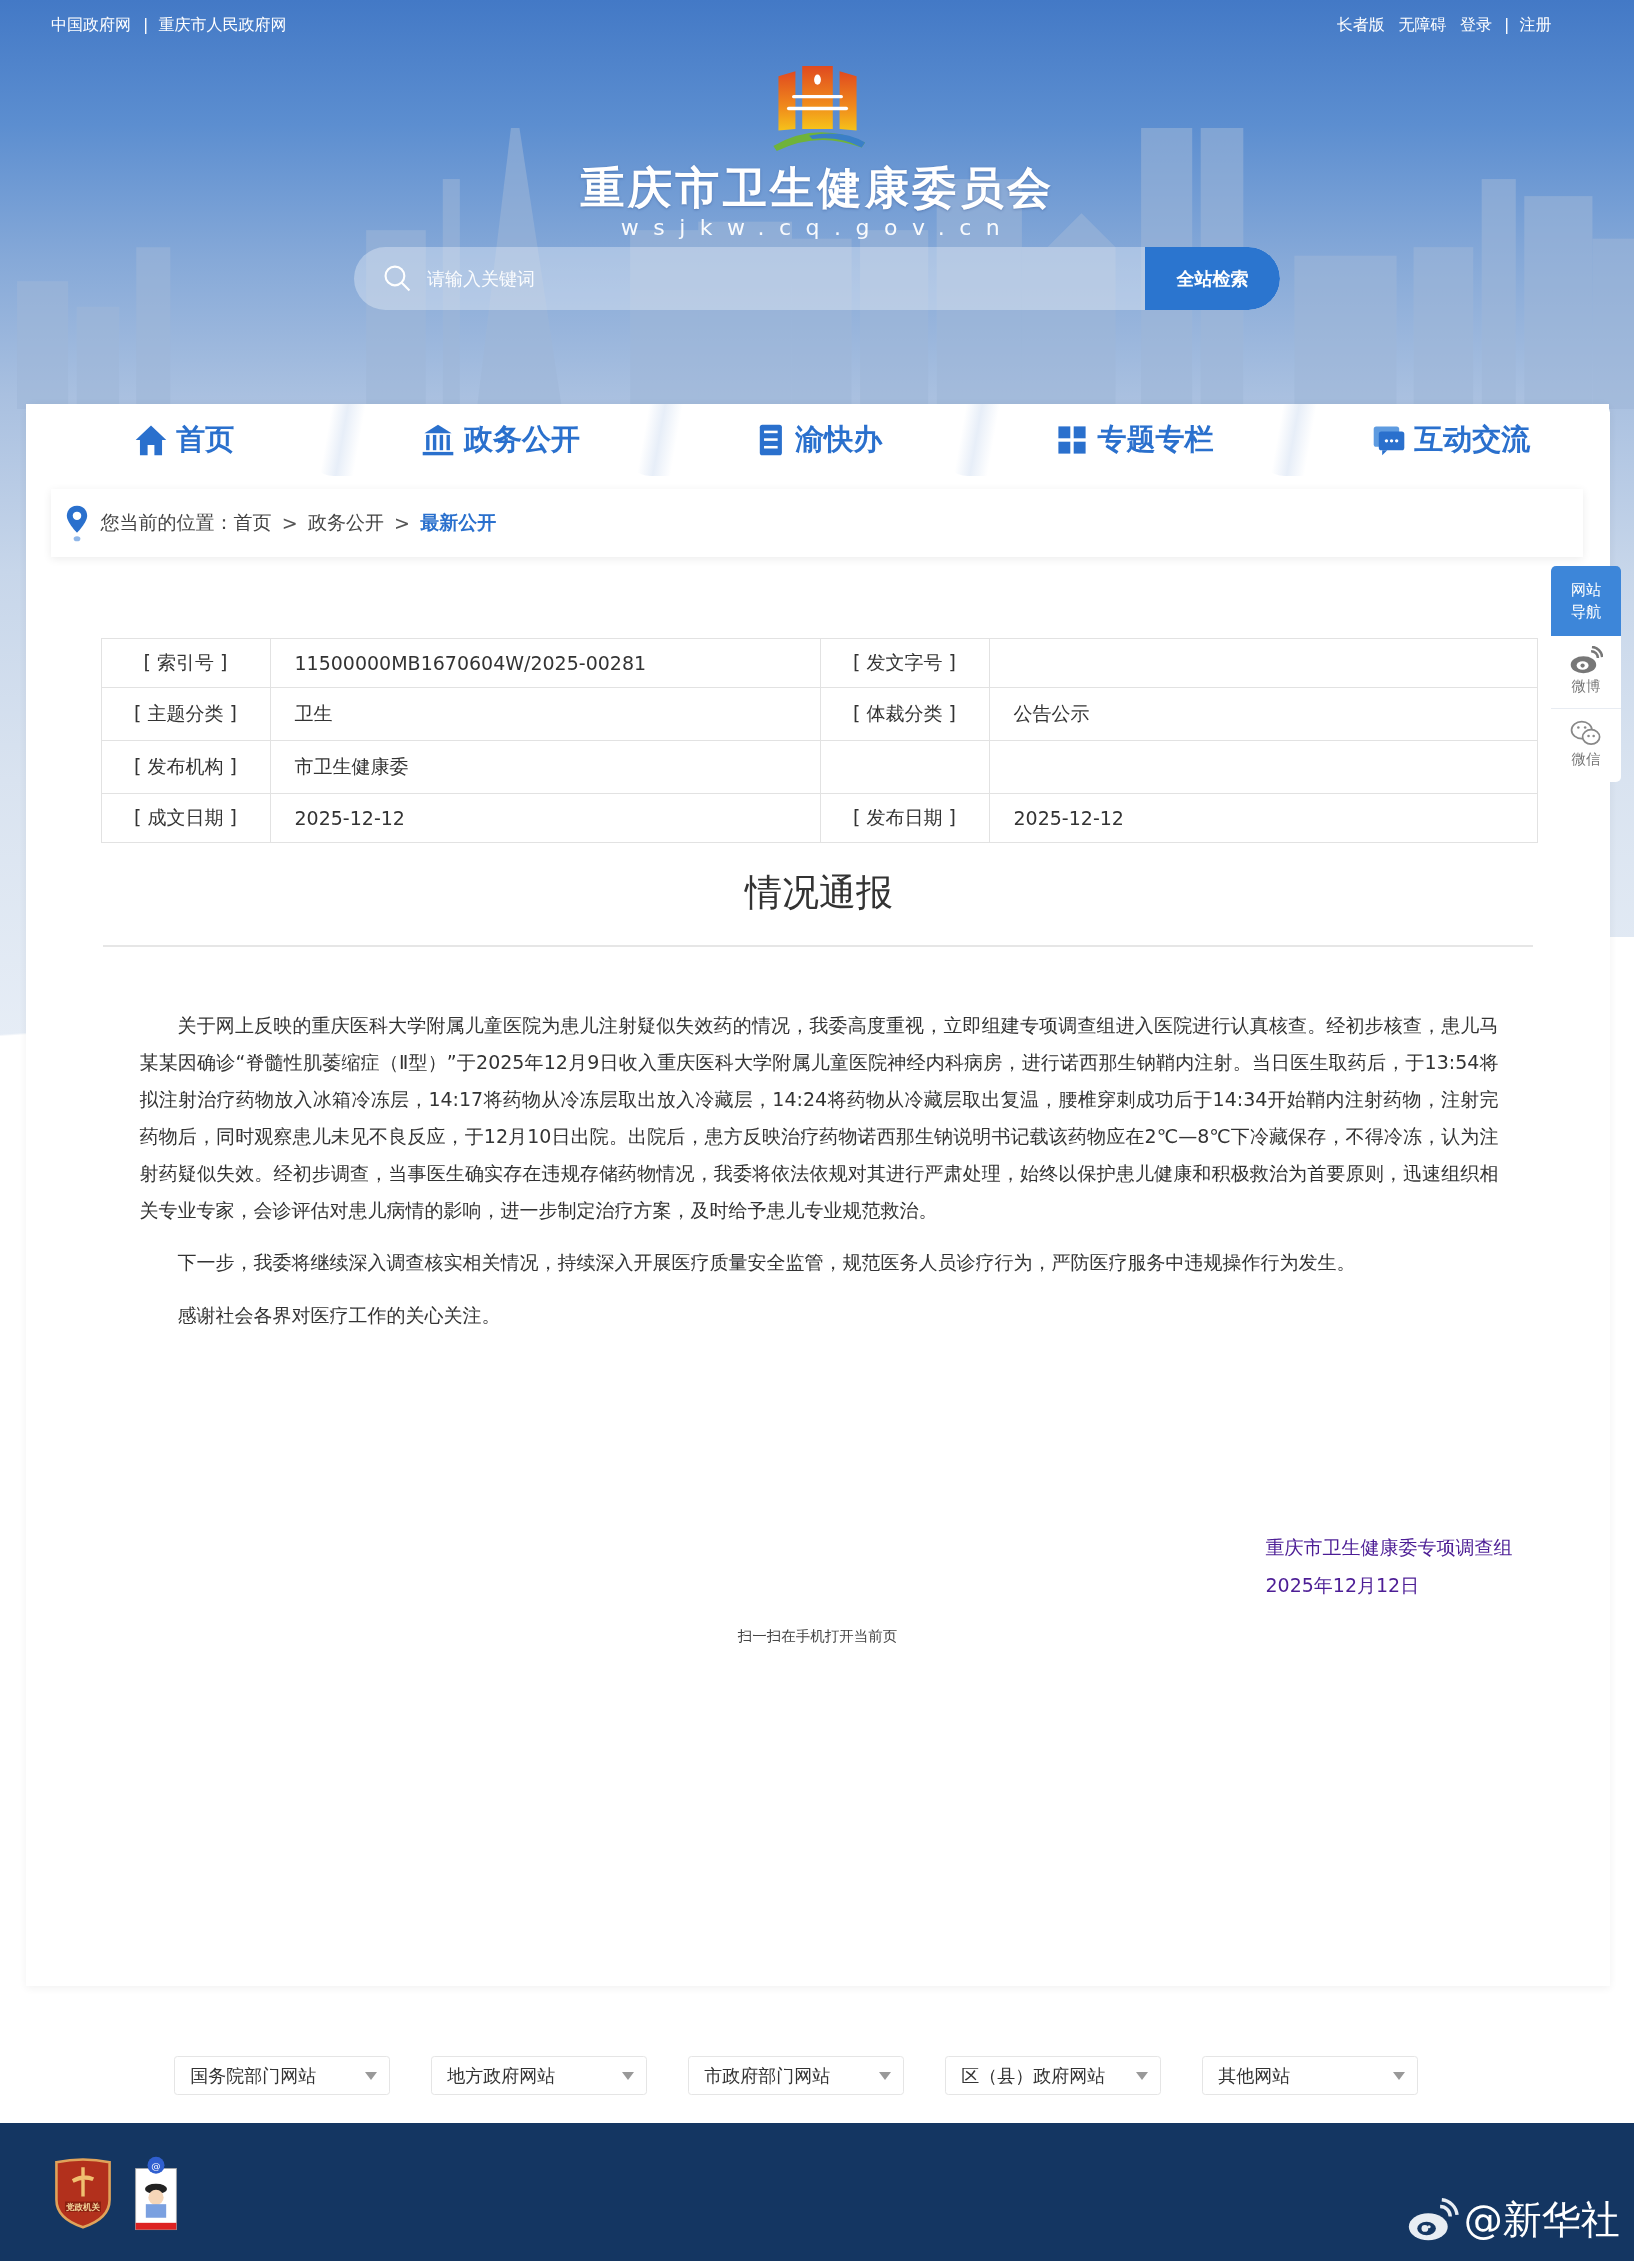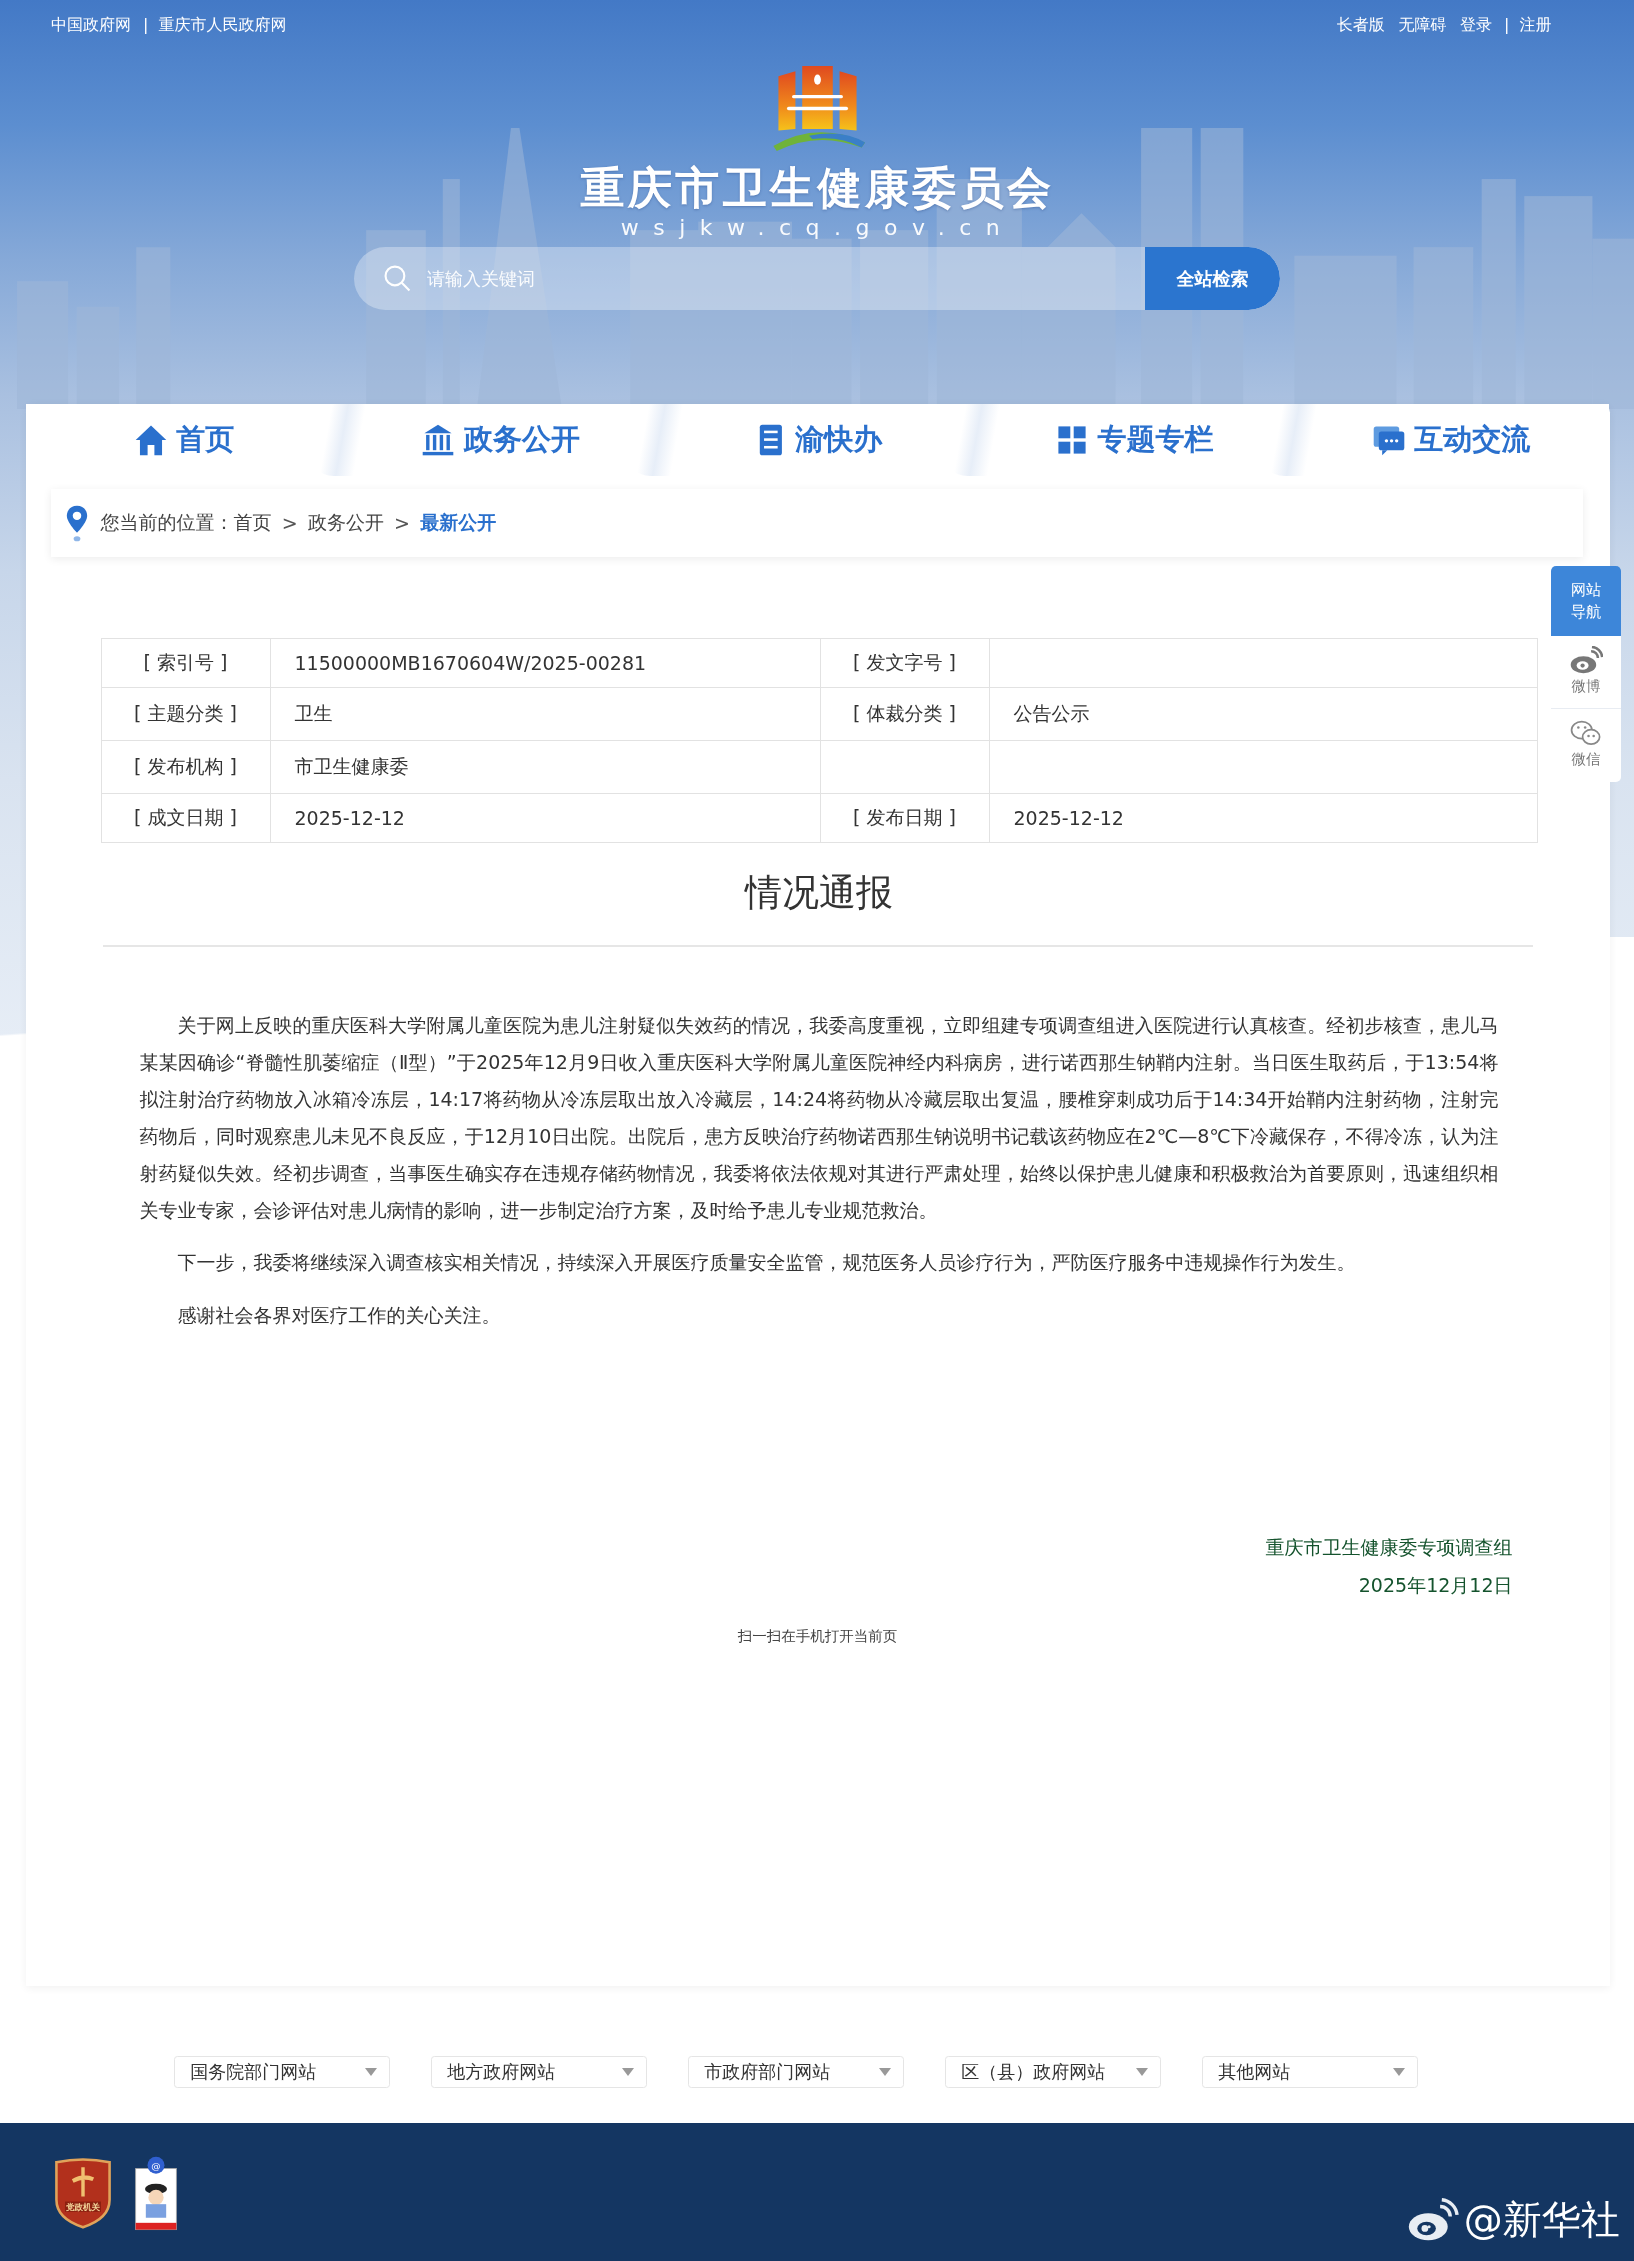--- a/index.html
+++ b/index.html
@@ -90,40 +90,40 @@
     font-size: 37px; color: #333;
   }
   .title-rule { position: absolute; left: 77px; top: 541px; width: 1430px; height: 1.7px; background: #e6e6e6; }
 
   .body-text {
     position: absolute; left: 114px; top: 603px; width: 1359px; font-size: 19px; line-height: 37px; color: #333;
     text-align: justify;
   }
   .body-text p { text-indent: 2em; margin-bottom: 15.3px; }
 
-  .sign { position: absolute; right: 97px; top: 1124px; text-align: right; font-size: 19px; line-height: 38px; color: #14532d; }
+  .sign { position: absolute; right: 97px; top: 1124px; text-align: left; font-size: 19px; line-height: 38px; color: #4c1d95; }
   .qr-hint { position: absolute; left: 0; width: 1584px; top: 1223px; text-align: center; font-size: 14.5px; color: #444; }
 
   
   .side-float { position: absolute; left: 1551px; top: 566px; width: 70px; }
   .sf-nav {
     height: 70px; background: #3d86d9; color: #fff; font-size: 15.3px; line-height: 22px; text-align: center;
     padding-top: 12.8px; border-radius: 5.1px 5.1px 0 0; cursor: pointer;
   }
   .sf-item {
     height: 73px; background: #fff; text-align: center; font-size: 14.5px; color: #777; padding-top: 10.2px;
     border-bottom: 1.7px solid #e8ecf2; cursor: pointer;
   }
   .sf-item:last-child { border-radius: 0 0 5.1px 5.1px; border-bottom: none; }
   .sf-icon { width: 34px; height: 29px; display: block; margin: 0 auto 1.7px; }
 
   
   .site-selects { position: absolute; left: 174px; top: 2056px; display: flex; gap: 41px; }
   .sel {
-    width: 216px; height: 32px; border: 0.9px solid #e5e5e5; border-radius: 3.4px; background: #fff;
+    width: 216px; height: 39px; border: 0.9px solid #e5e5e5; border-radius: 3.4px; background: #fff;
     display: flex; align-items: center; justify-content: space-between; padding: 0 12px 0 15.3px;
     font-size: 18px; color: #333; cursor: pointer;
   }
   .sel-arrow { width: 0; height: 0; border-left: 6px solid transparent; border-right: 6px solid transparent; border-top: 8.5px solid #999; }
 
   .footer { position: absolute; left: 0; top: 2123px; width: 1635px; height: 138px; background: #143662; }
   .badge1 { position: absolute; left: 53px; top: 34px; width: 60px; height: 72px; }
   .badge2 { position: absolute; left: 132px; top: 32px; width: 48px; height: 78px; }
   .watermark { position: absolute; right: 15.3px; top: 70px; display: flex; align-items: center; gap: 5.1px; color: #fff; font-size: 39px; }
   .wm-icon { width: 53px; height: 44px; }

